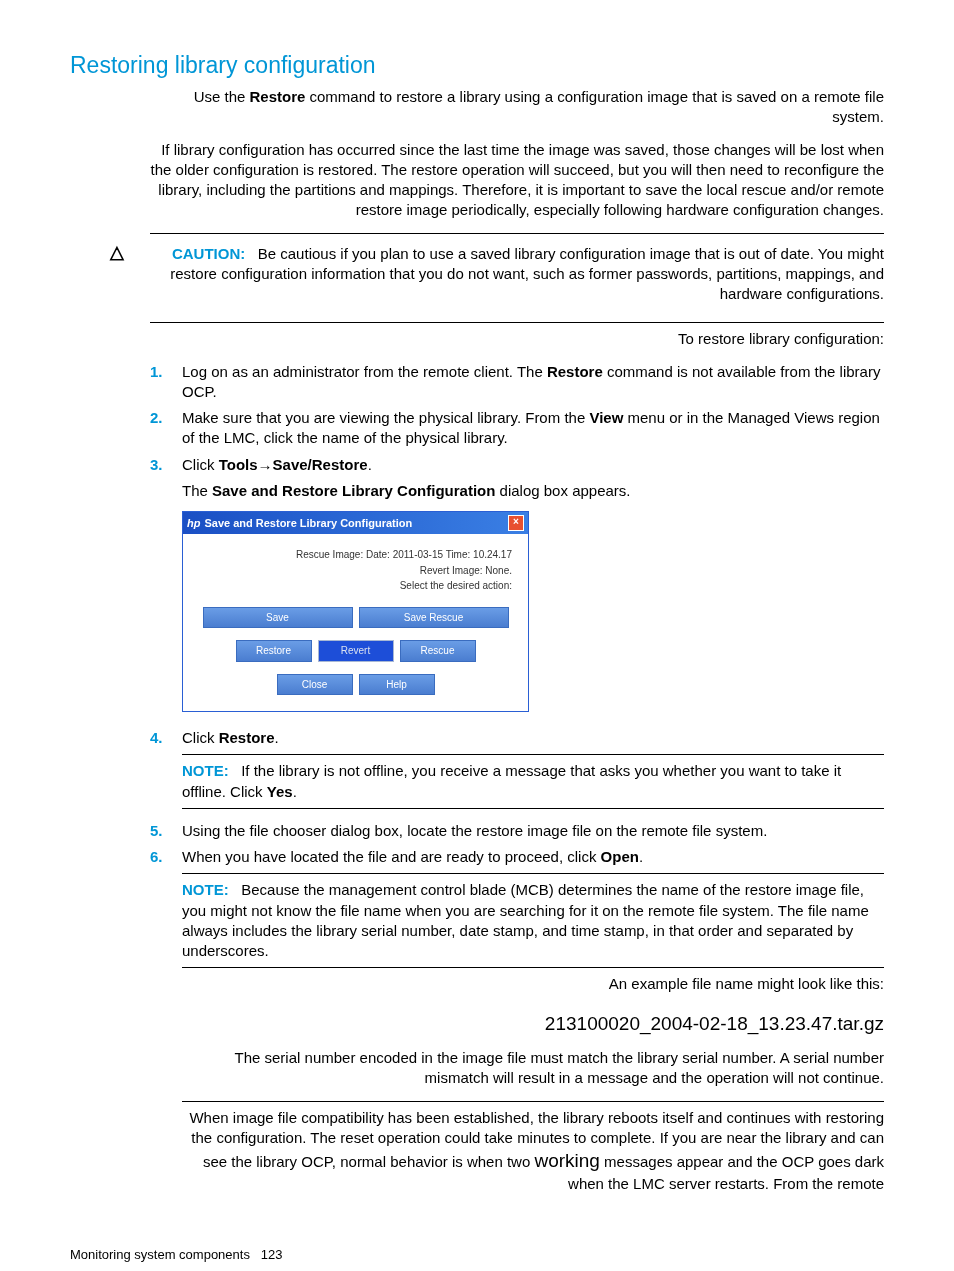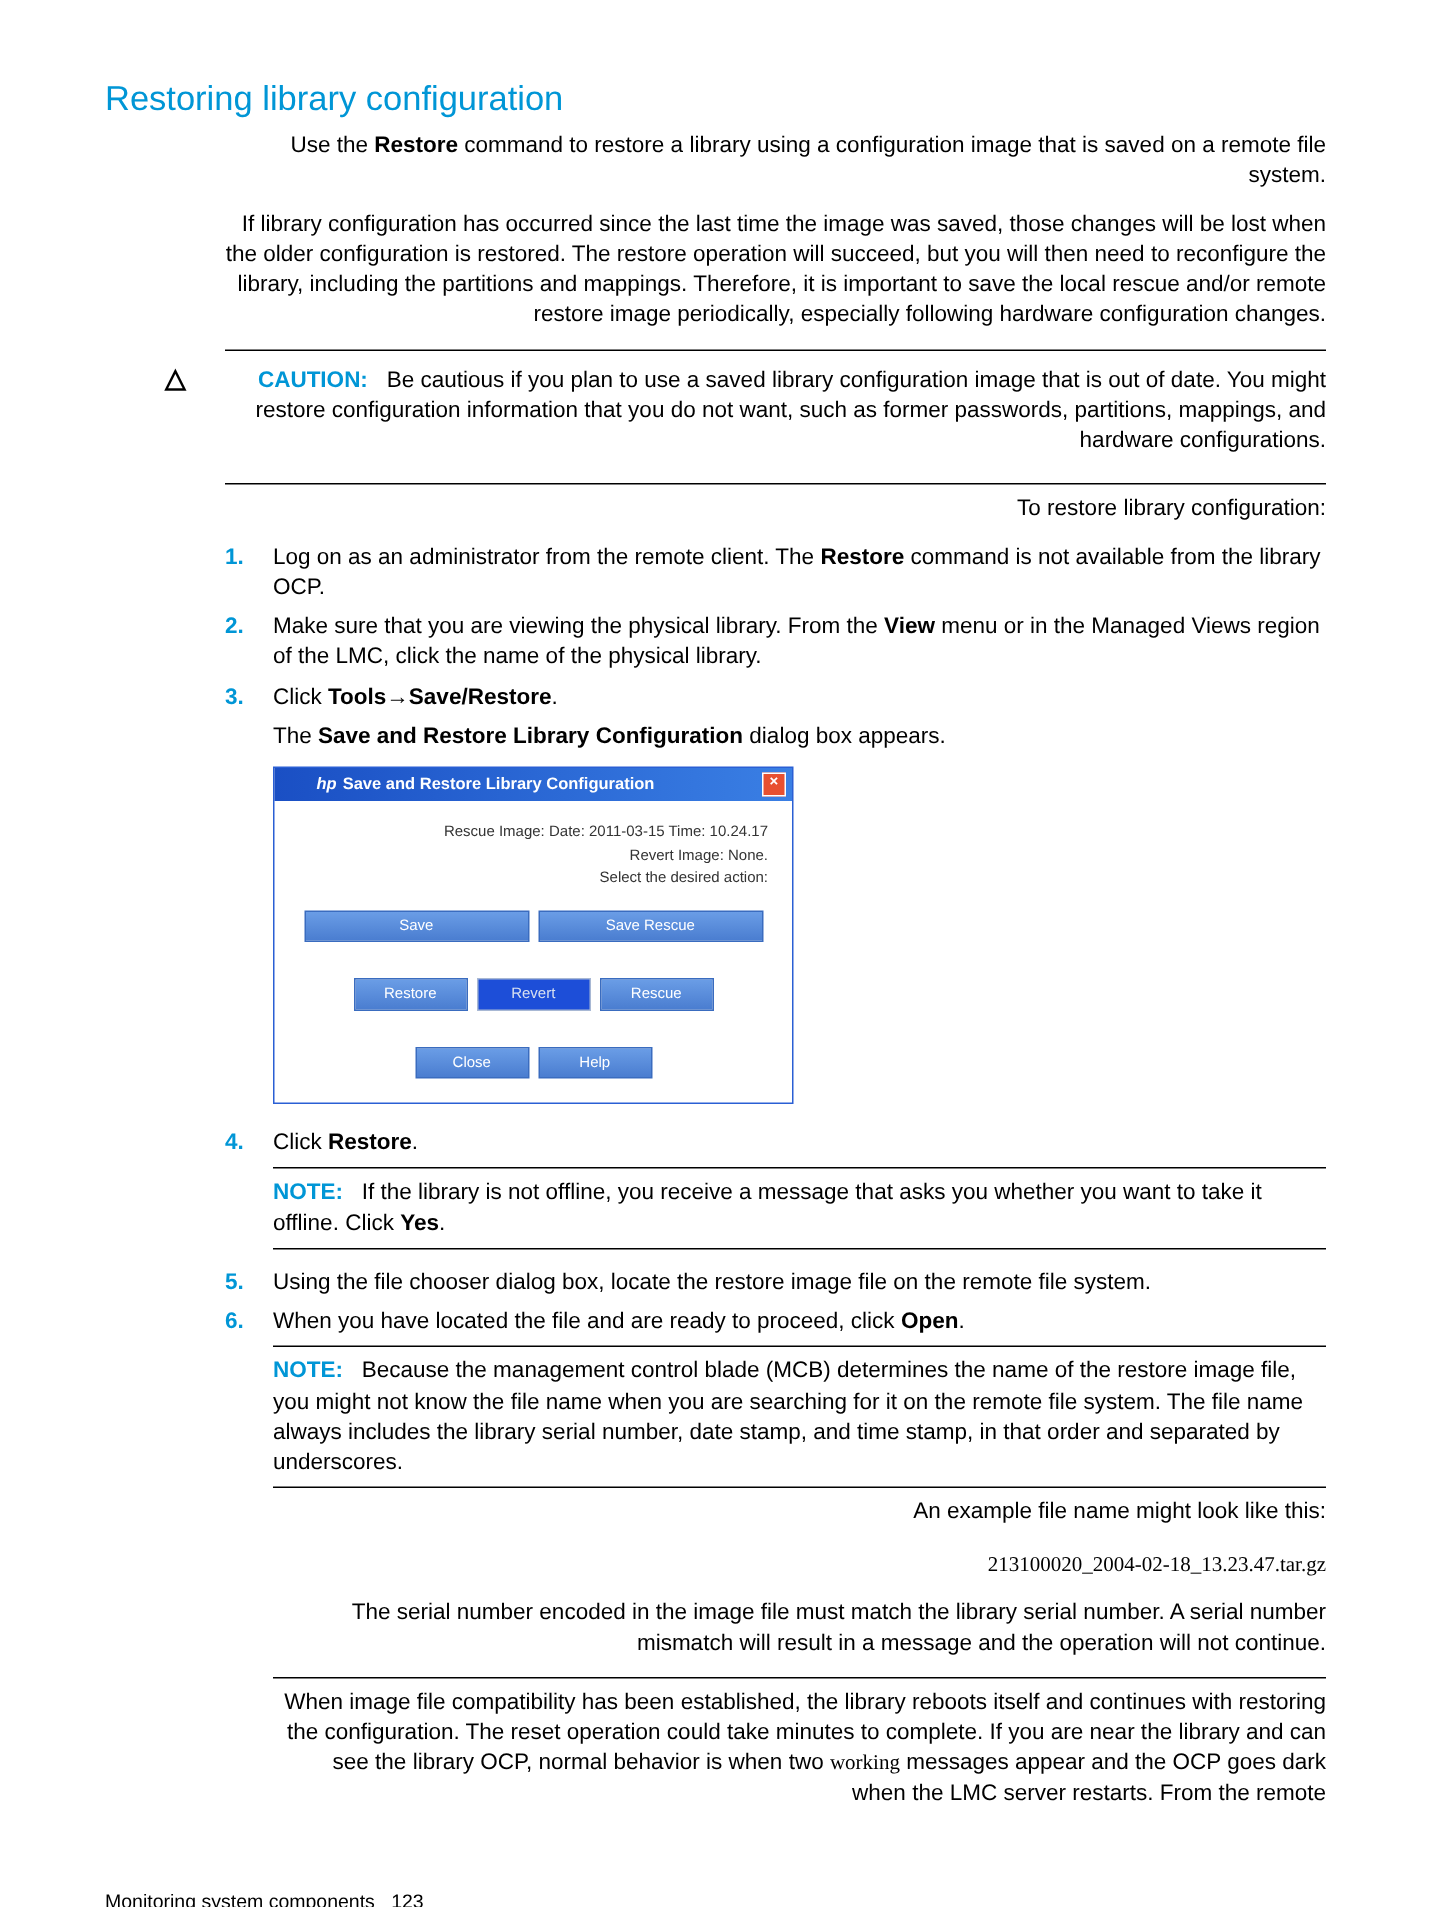--- a/index.html
+++ b/index.html
@@ -25,21 +25,21 @@
   .hr { border: none; border-top: 1px solid #000; margin: 6px 0; }
   .caution-row { display: flex; margin-left: 40px; }
   .caution-icon { width: 40px; font-size: 18px; font-weight: bold; }
   .caution-content { flex: 1; }
   .caution-label { color: #0096d6; font-weight: bold; }
   .note-label { color: #0096d6; font-weight: bold; }
   ol.steps { list-style: none; padding: 0; margin: 4px 0 0 0; }
   ol.steps > li { display: flex; margin-bottom: 6px; }
   ol.steps > li > .num { color: #0096d6; font-weight: bold; width: 32px; flex-shrink:0; }
   ol.steps > li > .step-body { flex: 1; }
-  .mono { font-family: Liberation Serif, serif; font-size: 14px; margin-top: 16px; }
+  .mono { font-family: Liberation Sans, sans-serif; font-size: 19px; margin-top: 16px; }
   .footer { text-align: left; font-size: 13px; margin-top: 40px; }
 
   
   .dialog {
     width: 345px;
     border: 1px solid #2a5fd4;
     margin: 10px 0 10px 0;
     font-size: 11px;
     background: #fff;
   }
@@ -53,35 +53,35 @@
     font-weight:bold;
   }
   .dialog-title .left { display:flex; align-items:center; gap:4px;}
   .dialog-close {
     width:14px;height:14px;background:#e85030;border:1px solid #fff;
     color:#fff;font-size:10px;line-height:12px;text-align:center;
     font-family:Arial;
   }
   .dialog-body { padding: 14px 16px 16px 16px; }
   .dialog-body p { margin: 0 0 2px 0; font-size:10px; color:#333;}
-  .btn-grid { margin-top: 14px; display:flex; flex-direction:column; align-items:center; gap:24px;}
+  .btn-grid { margin-top: 14px; display:flex; flex-direction:column; align-items:center; gap:12px;}
   .btn-row { display:flex; gap:6px; }
   .dlg-btn {
     background: linear-gradient(#6a9de6,#4a7dd0);
     border:1px solid #3a6cbf;
     color:#fff;
     font-size:10px;
     padding:3px 0;
     text-align:center;
     cursor:pointer;
   }
   .w74 { width:74px; }
   .w148 { width:148px; }
   .dlg-btn.disabled { background:#1d4ed8; border-color:#a8b8d4; color:#d8e0f0;}
-  .hp-logo { font-style:italic; font-size:11px;margin-left:24px; }
+  .hp-logo { font-style:italic; font-size:11px; }
 </style>
 </head>
 <body>
 
 <h2 class="section-title">Restoring library configuration</h2>
 
 <div class="body-indent">
   <p><span>Use the </span><span class="bold">Restore</span><span> command to restore a library using a configuration image that is saved on a remote file system.</span></p>
   <p>If library configuration has occurred since the last time the image was saved, those changes will be lost when the older configuration is restored. The restore operation will succeed, but you will then need to reconfigure the library, including the partitions and mappings. Therefore, it is important to save the local rescue and/or remote restore image periodically, especially following hardware configuration changes.</p>
 </div>

